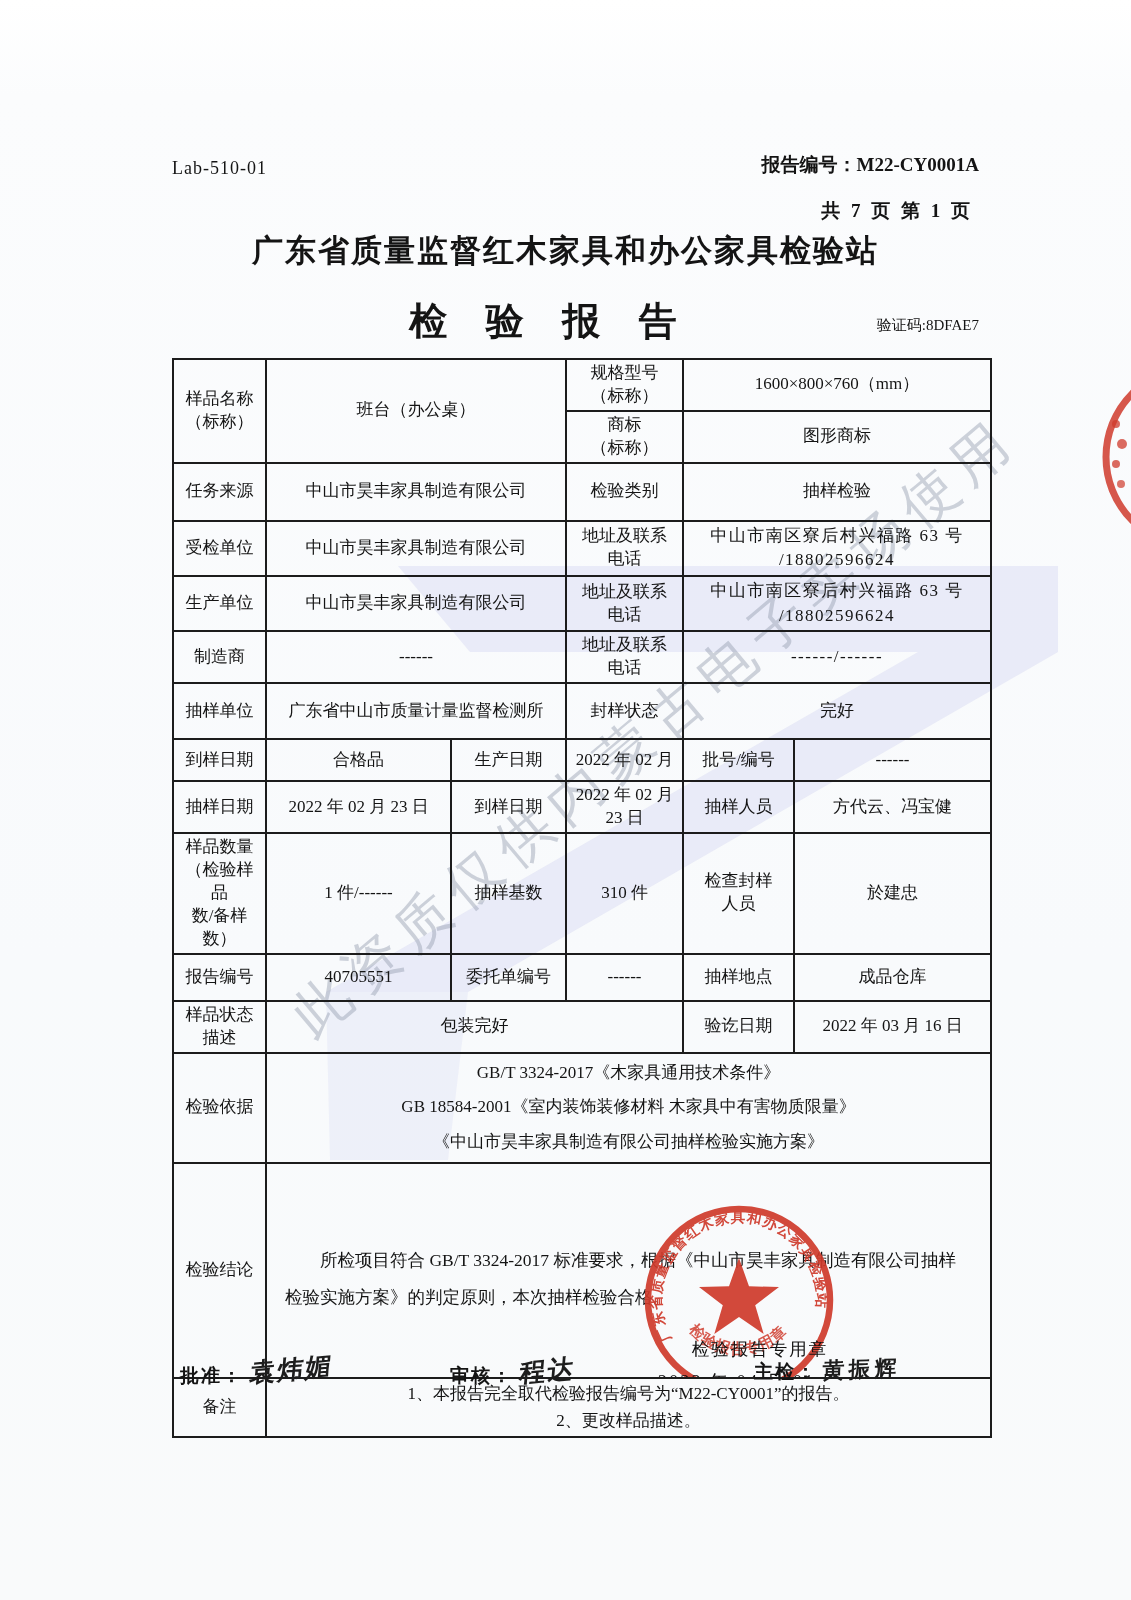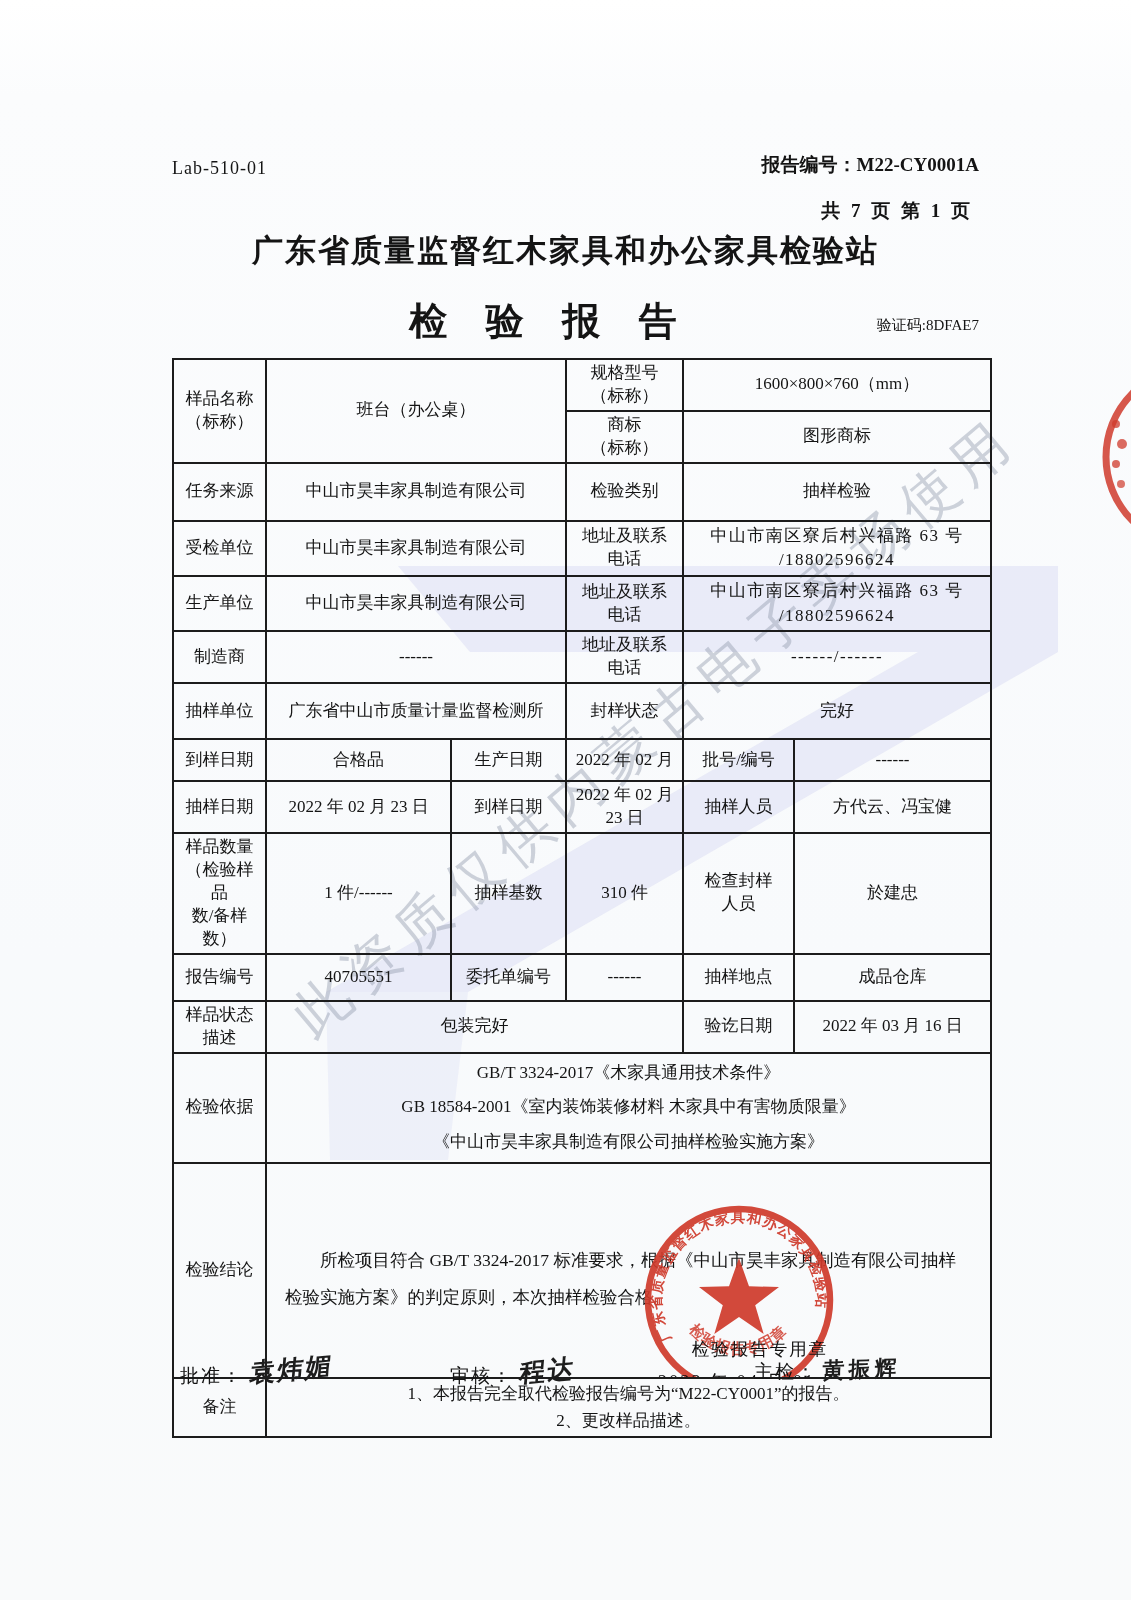--- a/index.html
+++ b/index.html
@@ -58,21 +58,21 @@
     position:absolute;left:398px;top:174px;width:190px;text-align:center;
     font-size:17.5px;color:#111;letter-spacing:2px;
   }
   .stamp-date{
     position:absolute;left:368px;top:206px;width:230px;text-align:center;
     font-size:18.5px;color:#111;letter-spacing:2px;
   }
   .edge-stamp{position:absolute;left:1036px;top:372px;pointer-events:none;}
   
   .sign-row{position:absolute;left:172px;top:1356px;width:830px;font-size:19px;}
-  .sign-label{font-weight:400;letter-spacing:2px;}
+  .sign-label{font-weight:700;letter-spacing:2px;}
   .sig{
     display:inline-block;font-weight:700;font-size:26px;
     transform:rotate(-5deg) skewX(-10deg);transform-origin:left bottom;
     letter-spacing:2px;color:#1d1d1d;
   }
   .sig.neat{font-size:22px;transform:rotate(-2deg) skewX(-4deg);letter-spacing:4px;}
   .sign-approve{position:absolute;left:8px;top:0;}
   .sign-review{position:absolute;left:278px;top:0;}
   .sign-chief{position:absolute;left:582px;top:0;}
 </style>

